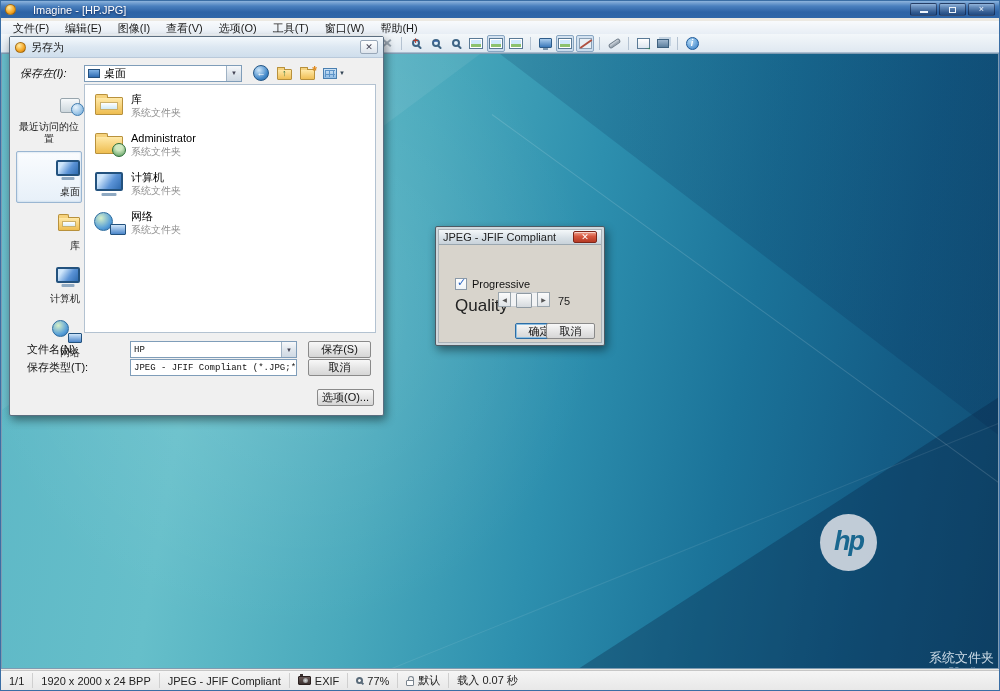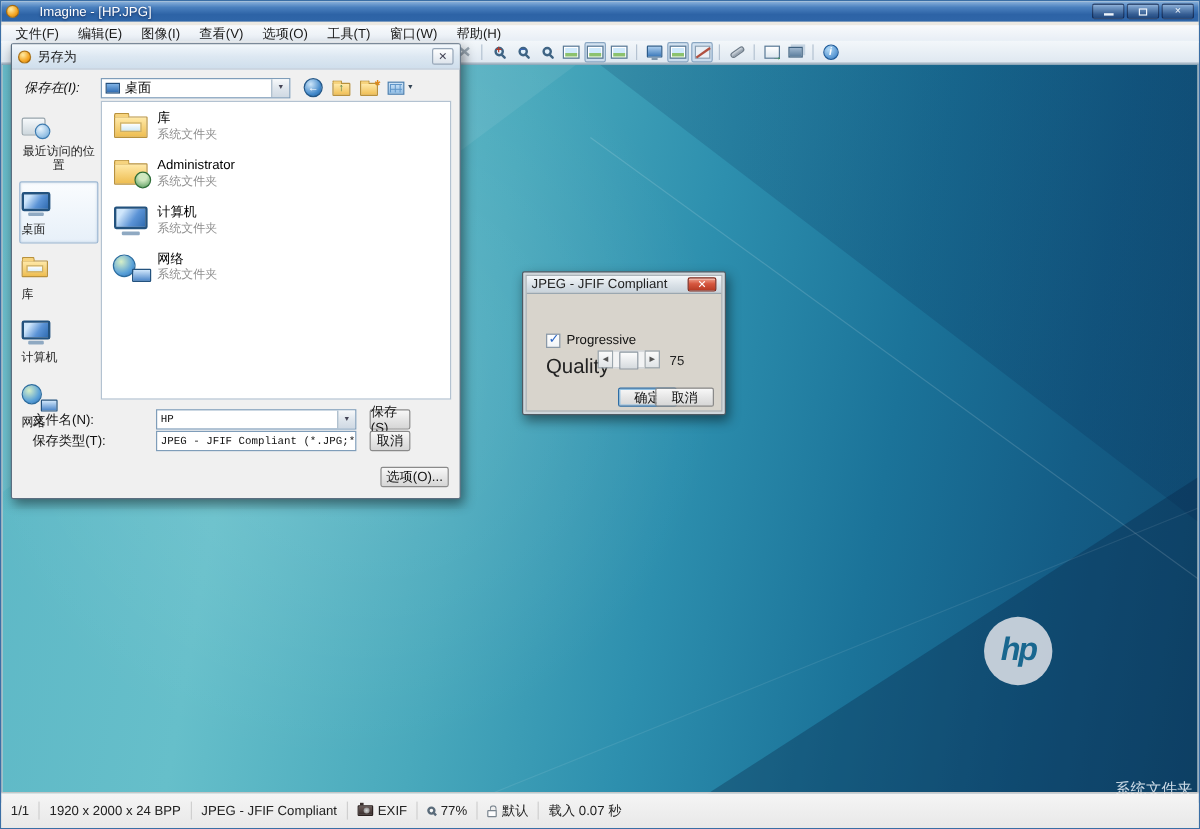--- a/index.html
+++ b/index.html
@@ -71,21 +71,21 @@
   .fl1 { left:490px; top:60px; width:780px; transform:rotate(36deg); }
   .fl2 { left:380px; top:618px; width:700px; transform:rotate(-22deg); opacity:.6; }
   .hplogo { position:absolute; left:818px; top:460px; width:57px; height:57px; border-radius:50%;
     background:rgba(208,215,223,.92); display:flex; align-items:center; justify-content:center;
     color:#19678f; font-size:27px; font-weight:bold; font-style:italic; letter-spacing:-2px; padding-bottom:3px; }
   .watermark { position:absolute; right:4px; bottom:-9px; text-align:right; line-height:1.15; }
   .wm1 { font-size:13px; color:rgba(235,243,250,.85); }
   .wm2 { font-size:10px; color:rgba(235,243,250,.45); }
 
   
-  .statusbar { position:absolute; left:0; bottom:0; right:0; height:30px;
+  .statusbar { position:absolute; left:0; bottom:0; right:0; height:20px;
     background:linear-gradient(#f5f5f5,#e8e8e8); border-top:1px solid #c6c6c6;
     display:flex; align-items:center; font-size:11px; color:#222; }
   .seg { height:15px; display:flex; align-items:center; padding:0 8px; border-right:1px solid #cfcfcf; white-space:nowrap; gap:4px; }
   .seg:last-child { border-right:none; }
   .cam { width:13px; height:9px; background:linear-gradient(#6a5a58,#3a2f2e); border:1px solid #2a201f; border-radius:1px; position:relative; }
   .cam::before { content:""; position:absolute; left:4px; top:1px; width:5px; height:5px; border-radius:50%; background:radial-gradient(#d8d8d8,#777); }
   .cam::after { content:""; position:absolute; top:-3px; left:1px; width:3px; height:2px; background:#3a2f2e; }
   .magsm { width:7px; height:7px; border:2px solid #5a6b7a; border-radius:50%; position:relative; background:rgba(255,255,255,.6); }
   .magsm::after { content:""; position:absolute; width:4px; height:2px; background:#5a6b7a; bottom:-2px; right:-3px; transform:rotate(45deg); }
   .lock { width:8px; height:6px; border:1px solid #7a858f; background:#fdfdfe; border-radius:1px; position:relative; margin-top:4px; }
@@ -115,21 +115,21 @@
   .fold { position:relative; width:15px; height:11px; background:linear-gradient(#ffe9a8,#f0bf55); border:1px solid #b8913c; border-radius:1px; margin-top:2px; }
   .fold::before { content:""; position:absolute; top:-3px; left:-1px; width:6px; height:2px; background:#f6d37e; border:1px solid #b8913c; border-bottom:none; border-radius:1px 1px 0 0; }
   .fold.up::after { content:"↑"; position:absolute; left:4px; top:-2px; font-size:9px; font-weight:bold; color:#2c6e38; }
   .fold.new::after { content:"*"; position:absolute; right:-3px; top:-6px; font-size:12px; font-weight:bold; color:#e08818; }
   .views { width:14px; height:11px; border:1px solid #4a7fb0; background:linear-gradient(#cfe4f7,#8fbce4); position:relative; }
   .views::before { content:""; position:absolute; inset:1px;
     background:linear-gradient(90deg,#5d94c8 0 1px,transparent 0) 0 0/4px 100%, linear-gradient(#5d94c8 0 1px,transparent 0) 0 0/100% 4px; }
   .vcaret { font-size:6px; color:#345; margin-left:2px; }
 
   .sd-places { position:absolute; left:6px; top:49px; width:66px; bottom:84px; display:flex; flex-direction:column; align-items:stretch; }
-  .place { display:flex; flex-direction:column; align-items:flex-start; padding:5px 1px 4px; font-size:10px; color:#222;
+  .place { display:flex; flex-direction:column; align-items:flex-end; padding:5px 1px 4px; font-size:10px; color:#222;
     text-align:center; line-height:1.15; border:1px solid transparent; border-radius:2px; margin-bottom:2px; }
   .place.sel { border-color:#9ab6d2; background:linear-gradient(#fafcfe,#e7f0f9); box-shadow:inset 0 0 2px rgba(120,160,200,.5); }
   .pl-icon { height:26px; display:flex; align-items:center; justify-content:center; margin-bottom:3px; }
   .recent-lg { width:20px; height:15px; border:1px solid #98a5ad; border-radius:2px; background:linear-gradient(#f6f9fb,#cdd7dd); position:relative; }
   .recent-lg::after { content:""; position:absolute; right:-5px; bottom:-4px; width:11px; height:11px; border-radius:50%;
     background:radial-gradient(circle at 35% 30%, #e8f4fd, #6aa6d8); border:1px solid #3f7cb0; }
   .mon-md { width:24px; height:16px; border:2px solid #23527e; border-radius:2px; background:linear-gradient(125deg,#cfe6fb 20%, #5b93d6 60%, #2f6bb0); position:relative; margin-bottom:4px; }
   .mon-md::after { content:""; position:absolute; left:50%; bottom:-6px; transform:translateX(-50%); width:13px; height:3px; background:#8fa9c2; border-radius:1px; }
   .fold-md { position:relative; width:22px; height:14px; background:linear-gradient(#ffe9a8,#eebd50); border:1px solid #b8913c; border-radius:1px; }
   .fold-md::before { content:""; position:absolute; top:-4px; left:-1px; width:9px; height:3px; background:#f6d37e; border:1px solid #b8913c; border-bottom:none; border-radius:2px 2px 0 0; }
@@ -154,21 +154,21 @@
   .mon-lg { width:28px; height:19px; border:2px solid #23527e; border-radius:2px; background:linear-gradient(125deg,#cfe6fb 20%, #5b93d6 60%, #2f6bb0); position:relative; margin-bottom:5px; }
   .mon-lg::after { content:""; position:absolute; left:50%; bottom:-7px; transform:translateX(-50%); width:15px; height:3px; background:#8fa9c2; border-radius:1px; }
   .netgrp-lg { position:relative; width:30px; height:24px; }
   .netgrp-lg .globe { position:absolute; left:0; top:1px; width:19px; height:19px; }
   .netgrp-lg .minimon { position:absolute; right:-2px; bottom:0; width:16px; height:11px; border:1px solid #23527e; border-radius:1px; background:linear-gradient(#cfe6fb,#4c86c9); }
 
   .sd-row { position:absolute; left:8px; right:8px; height:17px; display:flex; align-items:center; }
   .sd-row .sd-label { width:112px; padding-left:9px; }
   .sd-row .combo { width:167px; flex:0 0 auto; }
   .valtext { font-family:"Liberation Mono","DejaVu Sans Mono",monospace; font-size:9px; color:#111; white-space:nowrap; }
-  .sd-btn { width:34px; height:17px; margin-left:11px; flex:0 0 auto; }
+  .sd-btn { width:63px; height:17px; margin-left:11px; flex:0 0 auto; }
   .opt-btn { position:absolute; right:9px; top:352px; width:57px; height:17px; }
 
   
   .jpeg-dialog { left:434px; top:225px; width:170px; height:120px; background:#cfd7dc; padding:2px; border:1px solid #4e5a63; z-index:20; }
   .jd-in { position:relative; width:100%; height:100%; background:#d8d4cc; border:1px solid #aab2b8; }
   .jd-title { height:15px; background:linear-gradient(#f4f8fa,#d9e1e7 55%, #c8d2da); border-bottom:1px solid #9aa7b0;
     display:flex; align-items:center; padding:0 4px; font-size:11px; color:#222; }
   .jd-close { margin-left:auto; width:24px; height:12px; border:1px solid #7e2619; border-radius:2px; color:#fff; font-size:9px; line-height:1;
     background:linear-gradient(#f0a38f,#d6573f 45%, #b63a24); display:flex; align-items:center; justify-content:center;
     box-shadow:inset 0 1px 0 rgba(255,255,255,.55); }

